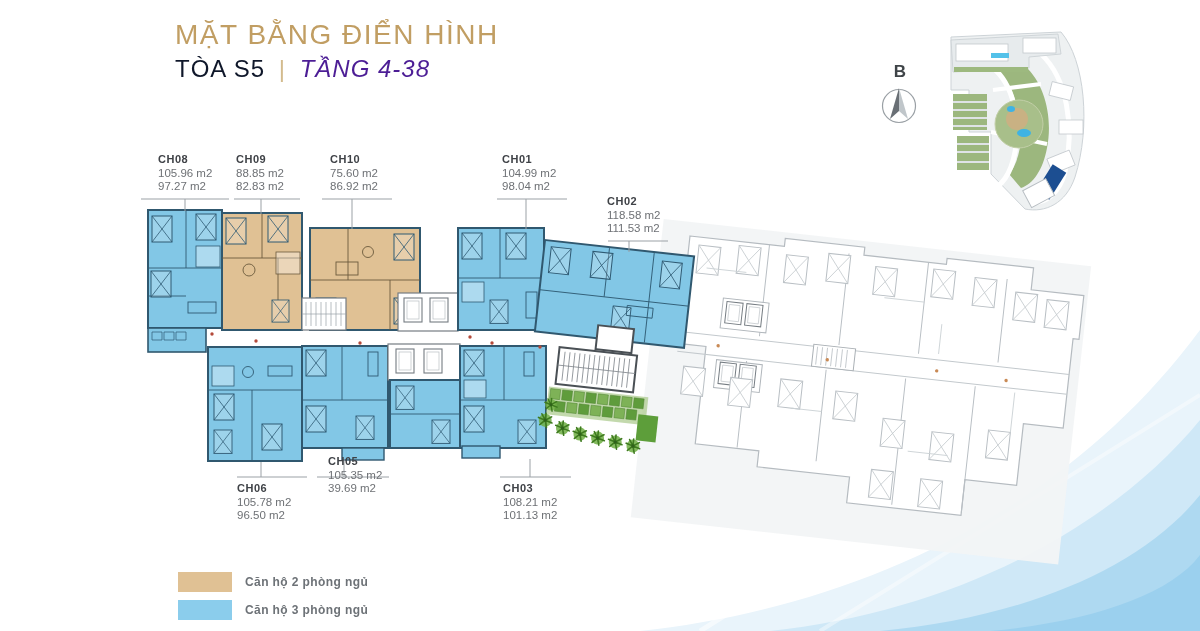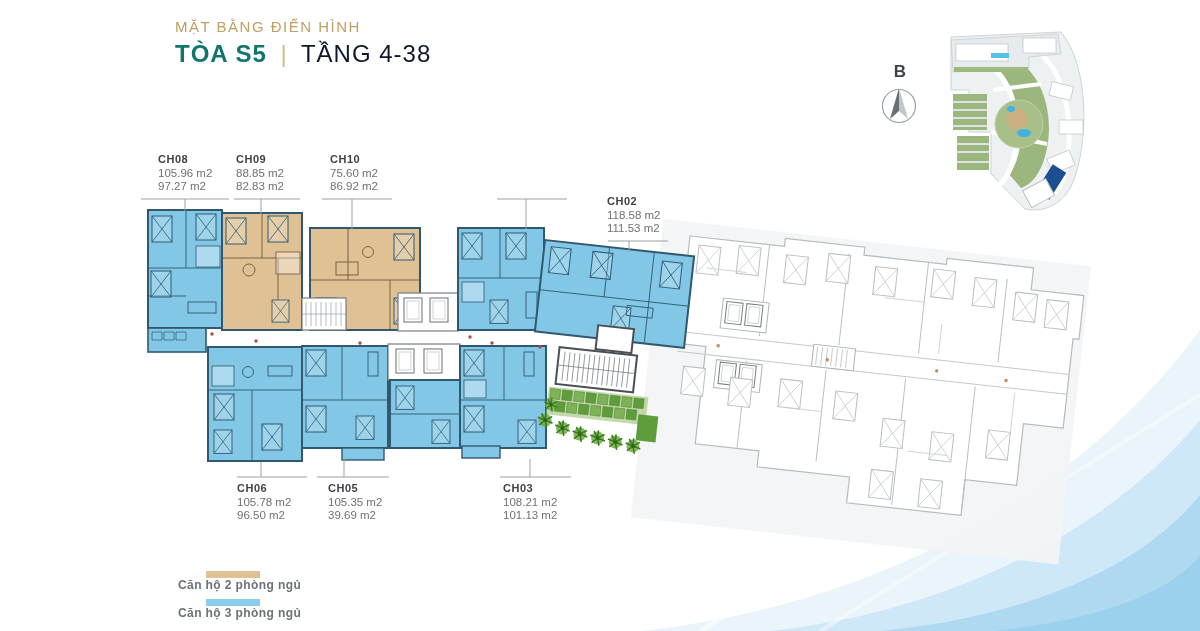--- a/index.html
+++ b/index.html
@@ -2,42 +2,42 @@
 <html><head>
 <meta charset="utf-8">
 <style>
   html,body{margin:0;padding:0;background:#fff;}
   .stage{position:relative;width:1200px;height:631px;background:#fff;overflow:hidden;
          font-family:"Liberation Sans",sans-serif;}
   .artwork{position:absolute;left:0;top:0;}
 
   
   .title-block{position:absolute;left:175px;top:18px;line-height:1.18;}
-  .title-line1{font-size:15px;letter-spacing:1.5px;color:#c19e63;font-weight:500;}
+  .title-line1{font-size:28px;letter-spacing:1.5px;color:#c19e63;font-weight:500;}
   .title-line2{font-size:24px;letter-spacing:1px;margin-top:4px;}
-  .title-tower{color:#0f766e;font-weight:bold;}
+  .title-tower{color:#0f172a;font-weight:normal;}
   .title-sep{color:#d3bb8d;font-weight:300;margin:0 6px;}
-  .title-floors{color:#0f172a;font-weight:400;}
+  .title-floors{color:#4c1d95;font-weight:400;font-style:italic;}
 
   
   .compass-b{position:absolute;left:886px;top:62px;width:28px;text-align:center;
              font-size:17px;font-weight:bold;color:#3f4448;}
 
   
   .unit-label{position:absolute;width:86px;color:#6e7175;font-size:11.5px;line-height:13px;}
   .unit-label .uid{font-size:11px;font-weight:bold;color:#3f4247;letter-spacing:.5px;
                    line-height:15px;display:block;}
   .lbl-ch08{left:158px;top:152px}.lbl-ch09{left:236px;top:152px}
   .lbl-ch10{left:330px;top:152px}.lbl-ch01{left:502px;top:152px}
   .lbl-ch02{left:607px;top:194px}.lbl-ch06{left:237px;top:481px}
-  .lbl-ch05{left:328px;top:481px}.lbl-ch03{left:503px;top:481px}
+  .lbl-ch05{left:328px;top:454px}.lbl-ch03{left:503px;top:481px}
 
   
   .legend{position:absolute;left:178px;top:571px;}
-  .legend-row{display:flex;align-items:center;height:21px;margin-bottom:7px;flex-direction:column;}
+  .legend-row{display:flex;align-items:center;height:21px;margin-bottom:7px;}
   .legend-swatch{width:54px;height:20px;margin-right:13px;}
   .sw-2br{background:#e0c194;}
   .sw-3br{background:#8bcdec;}
   .legend-text{font-size:12px;font-weight:bold;color:#6d7277;letter-spacing:.4px;}
 </style>
 </head>
 <body>
 
 <div class="stage">
 
@@ -339,20 +339,25 @@
   <div class="unit-label lbl-ch09">
     <span class="uid">CH09</span>
     <span>88.85 m2</span><br>
     <span>82.83 m2</span>
   </div>
   <div class="unit-label lbl-ch10">
     <span class="uid">CH10</span>
     <span>75.60 m2</span><br>
     <span>86.92 m2</span>
   </div>
+  <div class="unit-label lbl-ch01">
+    <span class="uid">CH01</span>
+    <span>104.99 m2</span><br>
+    <span>98.04 m2</span>
+  </div>
   <div class="unit-label lbl-ch02">
     <span class="uid">CH02</span>
     <span>118.58 m2</span><br>
     <span>111.53 m2</span>
   </div>
   <div class="unit-label lbl-ch06">
     <span class="uid">CH06</span>
     <span>105.78 m2</span><br>
     <span>96.50 m2</span>
   </div>

